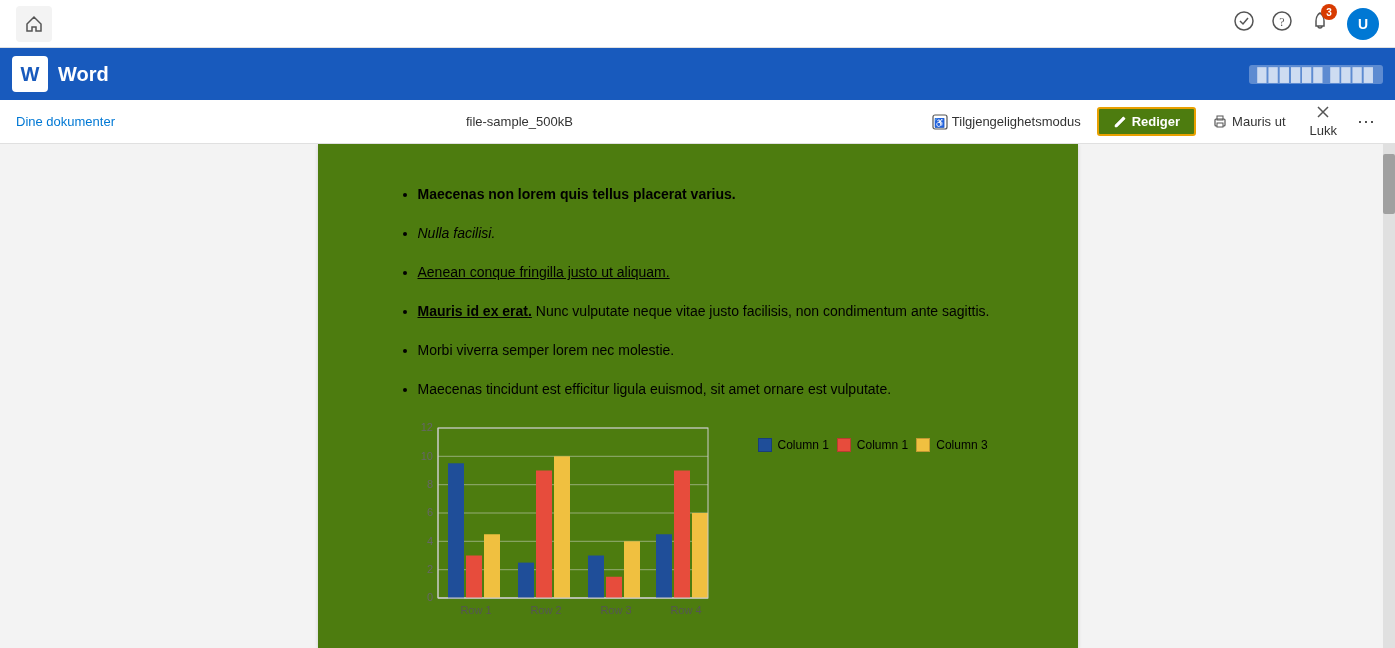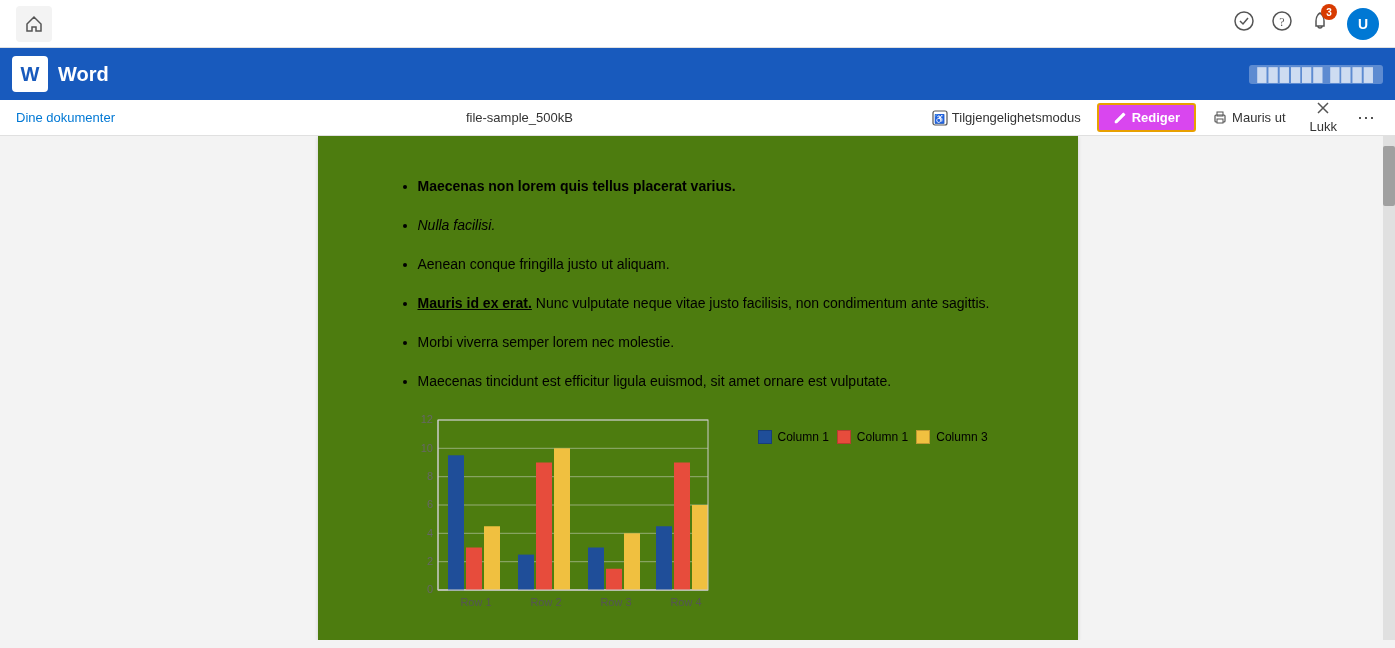--- a/index.html
+++ b/index.html
@@ -79,21 +79,21 @@
       font-weight: 600;
     }
     .app-bar-user {
       margin-left: auto;
       color: rgba(255,255,255,0.8);
       font-size: 13px;
     }
 
     
     .toolbar {
-      height: 36px;
+      height: 44px;
       background: #fff;
       border-bottom: 1px solid #e0e0e0;
       display: flex;
       align-items: center;
       padding: 0 16px;
     }
     .toolbar-left {
       font-size: 13px;
       color: #0078d4;
       cursor: pointer;
@@ -112,21 +112,21 @@
     .accessibility-btn {
       display: flex; align-items: center; gap: 4px;
       font-size: 13px;
       color: #333;
       cursor: pointer;
       padding: 4px 8px;
       border: none;
       background: none;
     }
     .edit-btn {
-      background: #d946ef;
+      background: #4d7c0f;
       color: white;
       border: 2px solid #e8a000;
       border-radius: 3px;
       padding: 5px 14px;
       font-size: 13px;
       font-weight: 600;
       cursor: pointer;
       display: flex; align-items: center; gap: 5px;
     }
     .print-btn {
@@ -197,21 +197,21 @@
     
     .bullet-list { list-style: disc; padding-left: 20px; }
     .bullet-list li {
       font-size: 14px;
       color: #000;
       margin-bottom: 18px;
       line-height: 1.5;
     }
     .bold-text { font-weight: bold; }
     .italic-text { font-style: italic; }
-    .underline-text { }
+    .underline-text { text-decoration: underline; }
     .bold-underline { font-weight: bold; text-decoration: underline; }
 
     
     .chart-container {
       margin-top: 10px;
       display: flex;
       align-items: flex-start;
       gap: 20px;
     }
     .chart-legend {

